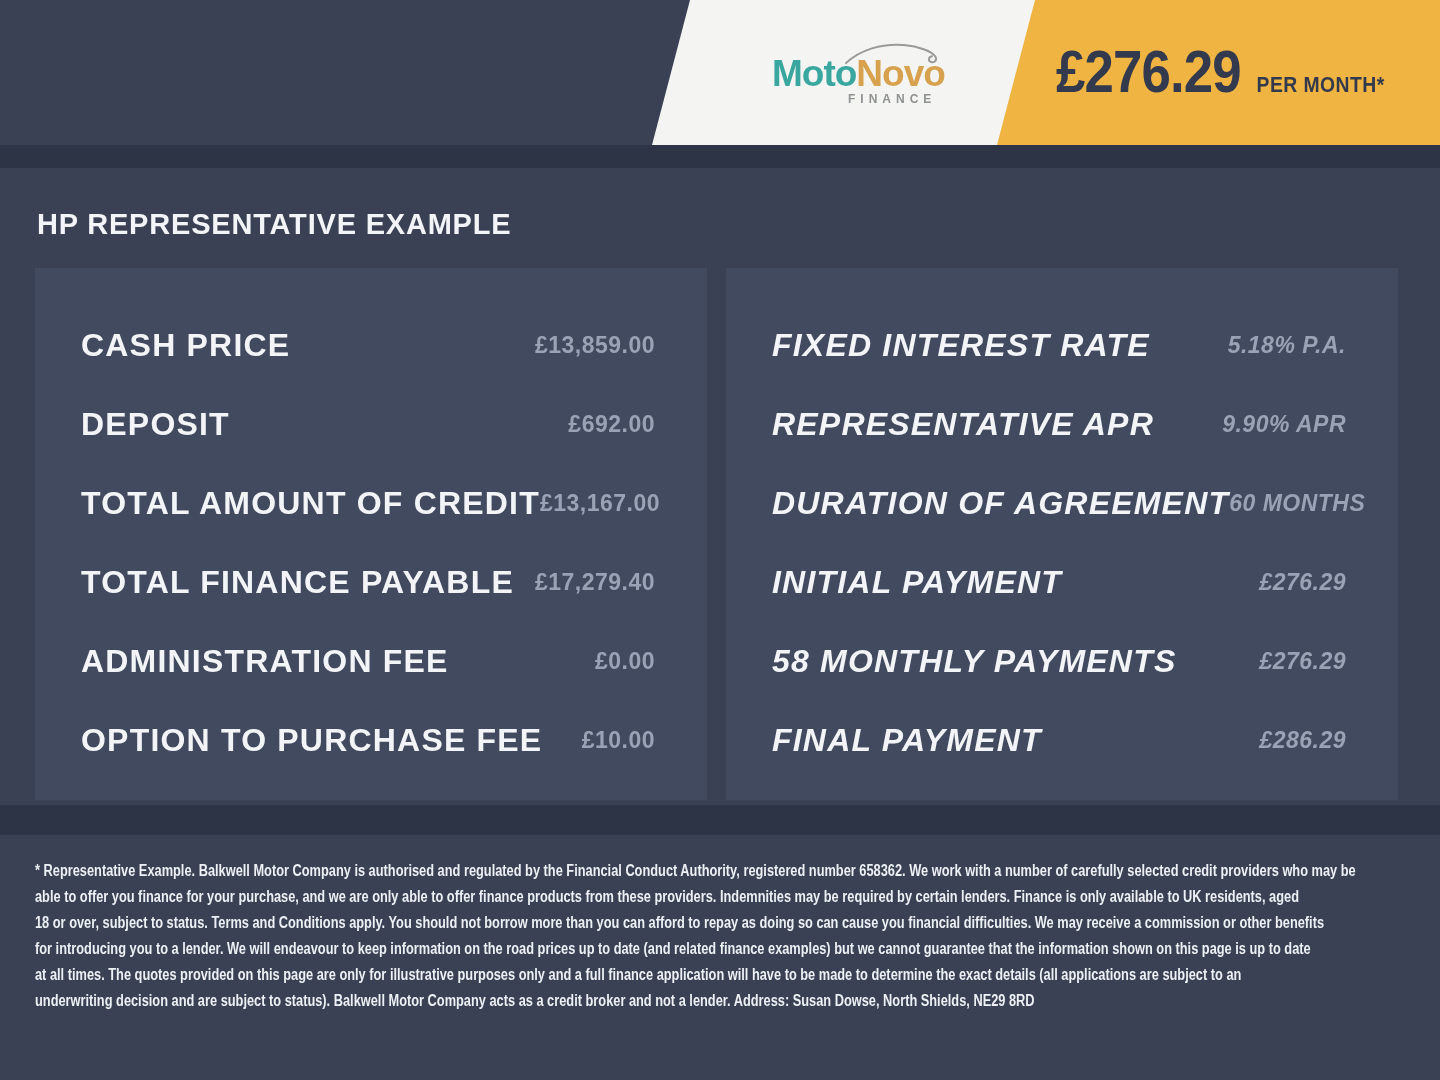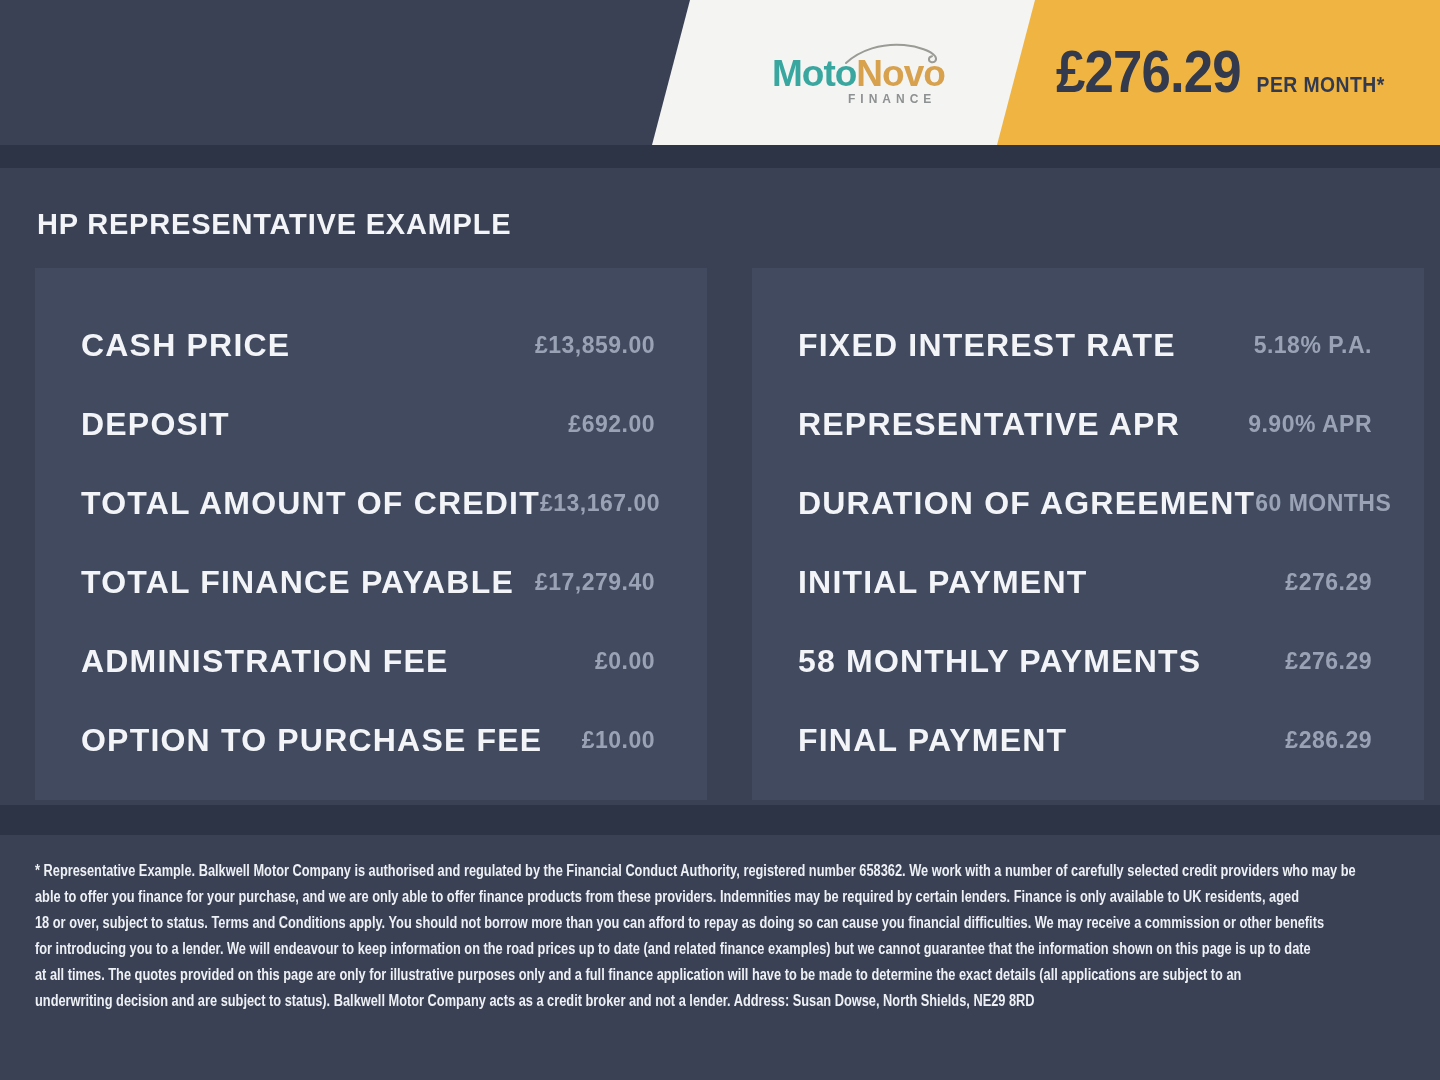--- a/index.html
+++ b/index.html
@@ -43,21 +43,21 @@
   
   .band{position:absolute;left:0;width:1440px;background:var(--band);}
   .band-top{top:145px;height:23px;}
   .band-bottom{top:805px;height:30px;}
   
   .section-title{position:absolute;left:37px;top:200px;color:var(--label);
     font-size:29px;font-weight:bold;letter-spacing:0.8px;margin-top:8px;}
   .panel{position:absolute;top:268px;width:672px;height:532px;background:var(--panel);
     padding:38px 52px 0 46px;}
   .panel-left{left:35px;}
-  .panel-right{left:752px;}
+  .panel-right{left:726px;font-style:italic;}
   .row{display:flex;justify-content:space-between;align-items:center;height:79px;}
   .row-label{color:var(--label);font-weight:bold;font-size:32px;letter-spacing:1.2px;white-space:nowrap;}
   .row-value{color:var(--value);font-weight:bold;font-size:23px;letter-spacing:0.5px;white-space:nowrap;}
   
   .footer{position:absolute;left:35px;top:858px;width:1395px;}
   .footer-line{color:#EDF0F4;font-weight:bold;font-size:16px;line-height:26px;
     white-space:nowrap;transform:scaleX(0.80);transform-origin:0 50%;}
 </style>
 </head>
 <body>

